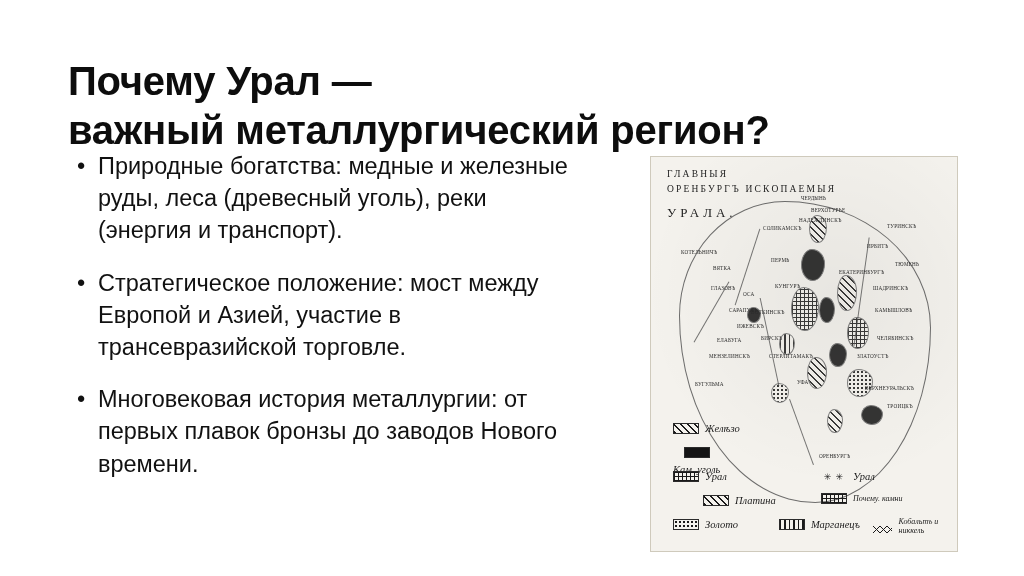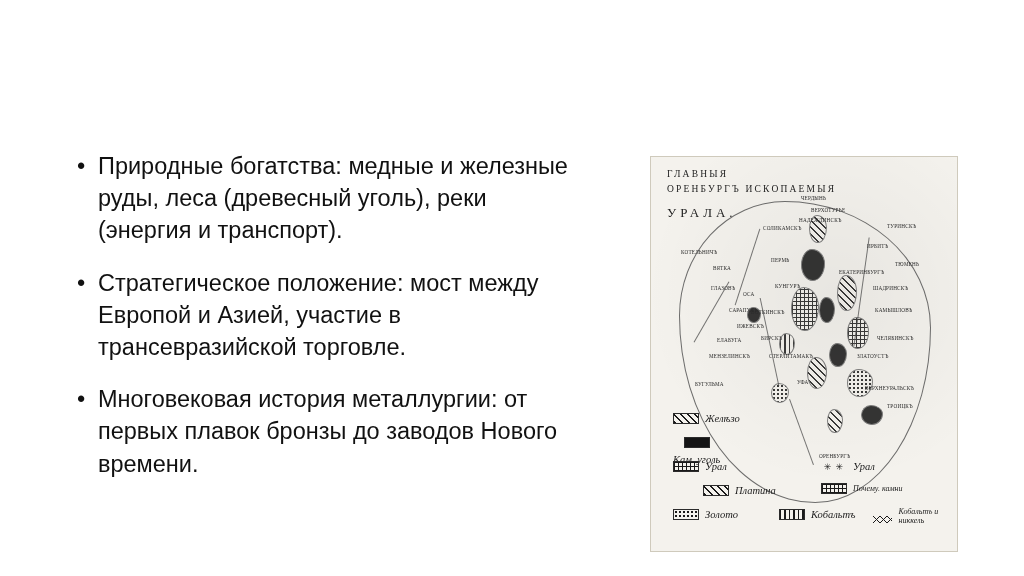--- a/index.html
+++ b/index.html
@@ -127,21 +127,21 @@
     font-size: 5.2px;
     color: #2a2a2a;
     font-family: "Liberation Serif", serif;
     white-space: nowrap;
     letter-spacing: 0.2px;
   }
   
   .legend {
     position: absolute;
     left: 10px;
-    bottom: 16px;
+    bottom: 6px;
     width: 288px;
     height: 128px;
   }
   .legend-row {
     position: absolute;
     display: flex;
     align-items: center;
     gap: 6px;
   }
   .swatch {
@@ -174,20 +174,24 @@
       linear-gradient(135deg, rgba(0,0,0,0) 45%, #1a1a1a 45%, #1a1a1a 55%, rgba(0,0,0,0) 55%),
       linear-gradient(45deg, rgba(0,0,0,0) 45%, #1a1a1a 45%, #1a1a1a 55%, rgba(0,0,0,0) 55%);
     background-size: 7px 11px;
   }
 </style>
 </head>
 <body>
 
 <div class="slide">
 
+  <h1 class="slide-title">
+    <span class="line">Почему Урал —</span>
+    <span class="line">важный металлургический регион?</span>
+  </h1>
 
   <ul class="bullets">
     <li class="bullet">
       <span class="dot">•</span>
       <span>Природные богатства: медные и железные руды, леса (древесный уголь), реки (энергия и транспорт).</span>
     </li>
     <li class="bullet">
       <span class="dot">•</span>
       <span>Стратегическое положение: мост между Европой и Азией, участие в трансевразийской торговле.</span>
     </li>
@@ -292,21 +296,21 @@
           <span class="legend-text">Урал</span>
         </div>
 
         <div class="legend-row" style="left:160px; top:76px;">
           <span class="swatch hatch-grid"></span>
           <span class="legend-text small">Почему. камни</span>
         </div>
 
         <div class="legend-row" style="left:118px; top:102px;">
           <span class="swatch hatch-vert"></span>
-          <span class="legend-text">Кобальтъ</span>
+          <span class="legend-text">Марганецъ</span>
         </div>
 
         <div class="legend-row" style="left:212px; top:100px;align-items:flex-end;">
           <span class="zig"></span>
           <span class="legend-text small">Кобальтъ и никкель</span>
         </div>
 
       </div>
     </div>
   </figure>

